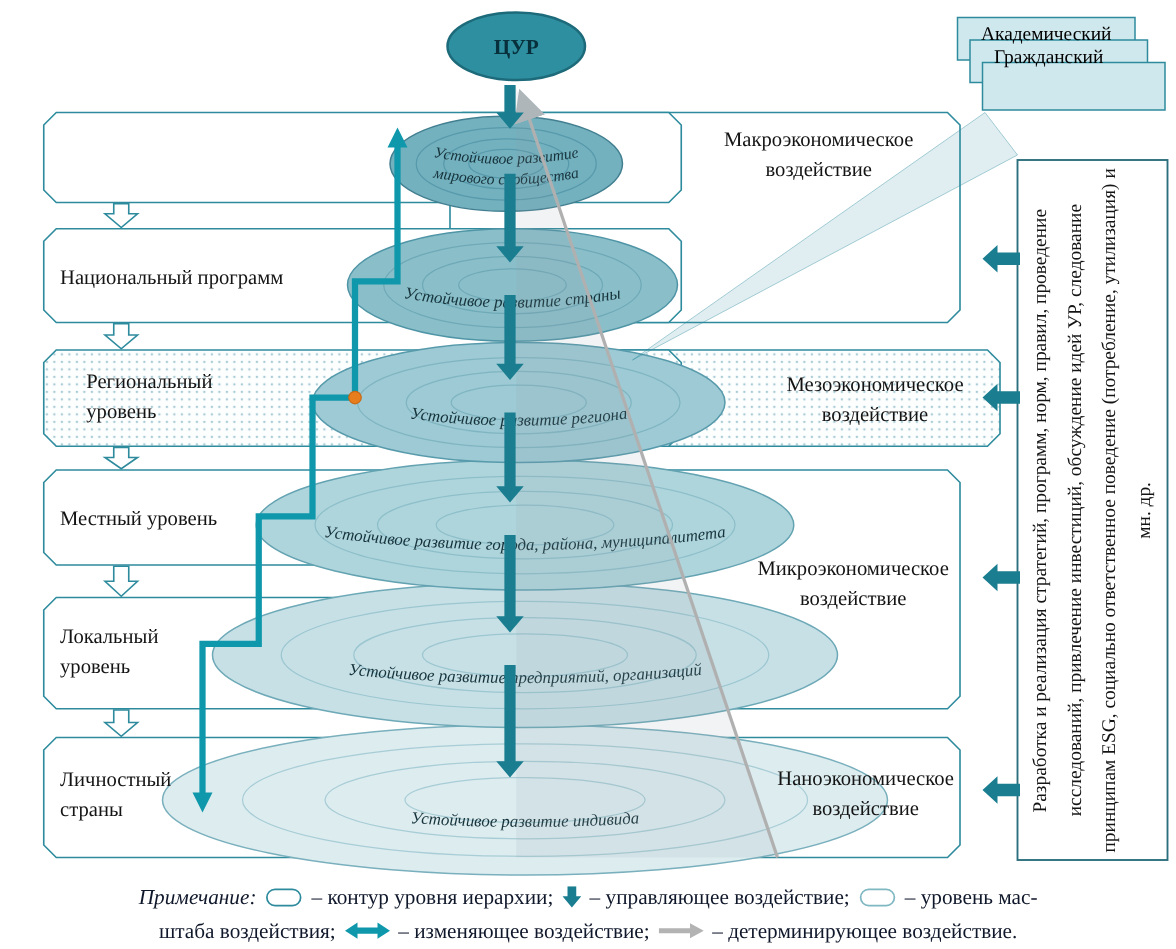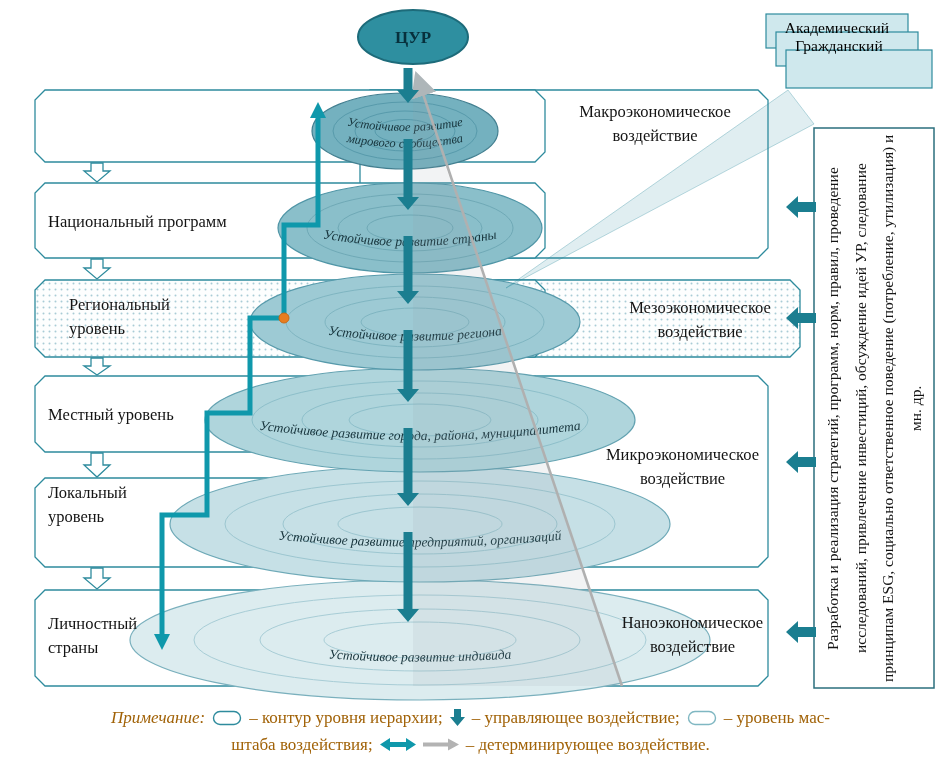--- a/index.html
+++ b/index.html
@@ -18,21 +18,21 @@
   .stage{position:absolute;left:0;top:0;width:941px;height:759px;}
   svg.diagram{position:absolute;left:0;top:0;}
   .lbl{position:absolute;font-size:16.5px;line-height:1.45;color:#141414;}
   .lbl.center{text-align:center;}
   .stk{position:absolute;font-size:15.5px;line-height:1.15;text-align:center;color:#000000;}
   .rot-box{
     position:absolute;left:819px;top:133px;width:111px;height:551px;
     writing-mode:vertical-rl;transform:rotate(180deg);
     font-size:15.5px;line-height:1.78;text-align:center;color:#141414;
   }
-  .legend{position:absolute;left:10px;top:704px;width:921px;font-size:17px;color:#a16207;}
+  .legend{position:absolute;left:10px;top:704px;width:921px;font-size:17px;color:#0f172a;}
   .legend-line{display:flex;justify-content:center;align-items:center;gap:7px;height:27px;white-space:nowrap;}
   .legend .note{font-style:italic;}
   .legend svg{flex:0 0 auto;display:block;}
   .ell-text{font-style:italic;fill:#16333b;}
   .box-stroke{stroke:var(--box-teal);stroke-width:1.3;}
   .c-arrow{fill:var(--accent-teal);}
   .zigzag{stroke:var(--zigzag-teal);stroke-width:5;fill:none;}
   .zighead{fill:var(--zigzag-teal);}
   .dot-marker{fill:var(--marker-orange);stroke:#c96a15;stroke-width:1;}
   .gray-line{stroke:var(--gray-arrow);}
@@ -181,21 +181,21 @@
     <polygon points="816,202 798,202 798,196 786,207 798,218 798,212 816,212"></polygon>
     <polygon points="816,313 798,313 798,307 786,318 798,329 798,323 816,323"></polygon>
     <polygon points="816,457 798,457 798,451 786,462 798,473 798,467 816,467"></polygon>
     <polygon points="816,627 798,627 798,621 786,632 798,643 798,637 816,637"></polygon>
   </g>
 </svg>
 
 <div class="lbl" style="left:48px;top:210px;width:210px;">Национальный программ</div>
 <div class="lbl" style="left:48px;top:293px;width:140px;margin-left:21px;">Региональный уровень</div>
 <div class="lbl" style="left:48px;top:403px;width:200px;">Местный уровень</div>
-<div class="lbl" style="left:48px;top:481px;width:110px;">Локальный уровень</div>
+<div class="lbl" style="left:48px;top:497px;width:110px;">Локальный уровень</div>
 <div class="lbl" style="left:48px;top:612px;width:110px;">Личностный страны</div>
 
 <div class="lbl center" style="left:540px;top:100px;width:230px;">Макроэкономическое воздействие</div>
 <div class="lbl center" style="left:585px;top:296px;width:230px;">Мезоэкономическое воздействие</div>
 <div class="lbl center" style="left:580px;top:611px;width:225px;">Наноэкономическое воздействие</div>
 <div class="lbl center" style="left:565px;top:443px;width:235px;">Микроэкономическое воздействие</div>
 
 <div class="stk" style="left:766px;top:19px;width:142px;">Академический</div>
 <div class="stk" style="left:776px;top:37px;width:126px;">Гражданский</div>
 
@@ -215,20 +215,21 @@
     <svg width="30" height="16">
       <rect x="1.5" y="1.5" width="27" height="13" rx="6.5" fill="#ffffff" stroke="#7fb7c2" stroke-width="1.4"></rect>
     </svg>
     <span>– уровень мас-</span>
   </div>
   <div class="legend-line">
     <span>штаба воздействия;</span>
     <svg width="36" height="15">
       <polygon points="0,7.5 10,1 10,5 26,5 26,1 36,7.5 26,14 26,10 10,10 10,14" fill="#0f98ab"></polygon>
     </svg>
+    <span>– изменяющее воздействие;</span>
     <svg width="36" height="15">
       <polygon points="0,5.5 25,5.5 25,1.5 36,7.5 25,13.5 25,9.5 0,9.5" fill="#b3b3b3"></polygon>
     </svg>
     <span>– детерминирующее воздействие.</span>
   </div>
 </div>
 
 </div>
 
 </body></html>

